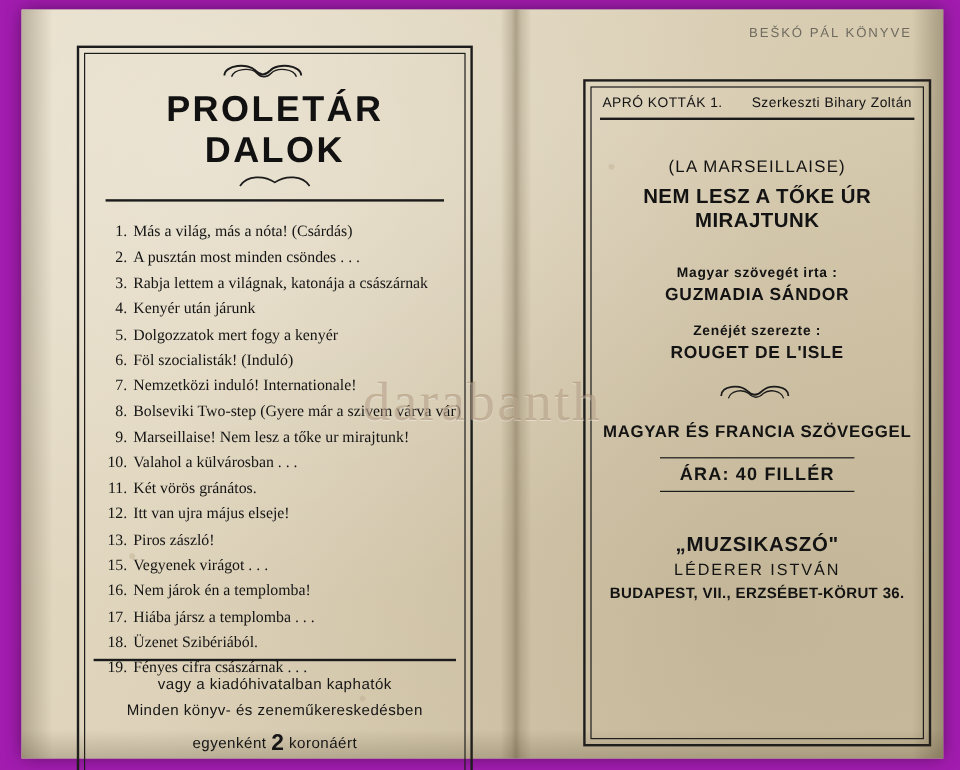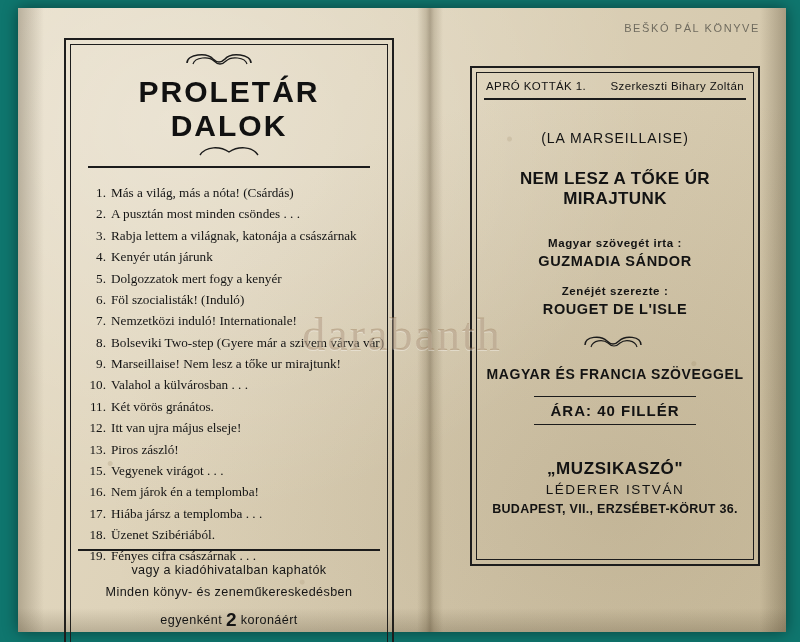--- a/index.html
+++ b/index.html
@@ -10,21 +10,21 @@
   body {
     width: 800px;
     height: 642px;
     overflow: hidden;
     font-family: "Liberation Serif", serif;
   }
   #page {
     position: relative;
     width: 800px;
     height: 642px;
-    background: #0f766e;
+    background: #a21caf;
   }
   
   .booklet {
     position: absolute;
     left: 18px;
     top: 8px;
     width: 768px;
     height: 624px;
     background: #ded4be;
     box-shadow: 0 0 14px rgba(0,0,0,0.45);
@@ -161,24 +161,24 @@
     text-align: center;
     font-family: "Liberation Sans", sans-serif;
     font-size: 7.5px;
     letter-spacing: 0.8px;
     color: #3a352c;
   }
 
   
   .page-right {
     position: absolute;
-    left: 452px;
+    left: 468px;
     top: 58px;
     width: 290px;
-    height: 500px;
+    height: 556px;
   }
   .rp-inner {
     position: relative;
     z-index: 2;
     height: 100%;
     box-sizing: border-box;
     padding: 14px 14px;
     color: #131313;
     text-align: center;
     font-family: "Liberation Sans", sans-serif;
@@ -199,21 +199,21 @@
   .main-title {
     font-size: 31px;
     font-weight: bold;
     letter-spacing: 1.2px;
     margin: 10px 0 6px;
     color: #101010;
   }
   .sub-paren {
     font-size: 14px;
     letter-spacing: 1px;
-    margin-bottom: 23px;
+    margin-bottom: 8px;
   }
   .sub-line {
     font-size: 17px;
     font-weight: bold;
     letter-spacing: 0.4px;
     margin-bottom: 28px;
   }
   .credit-label {
     font-size: 11.5px;
     font-weight: bold;

